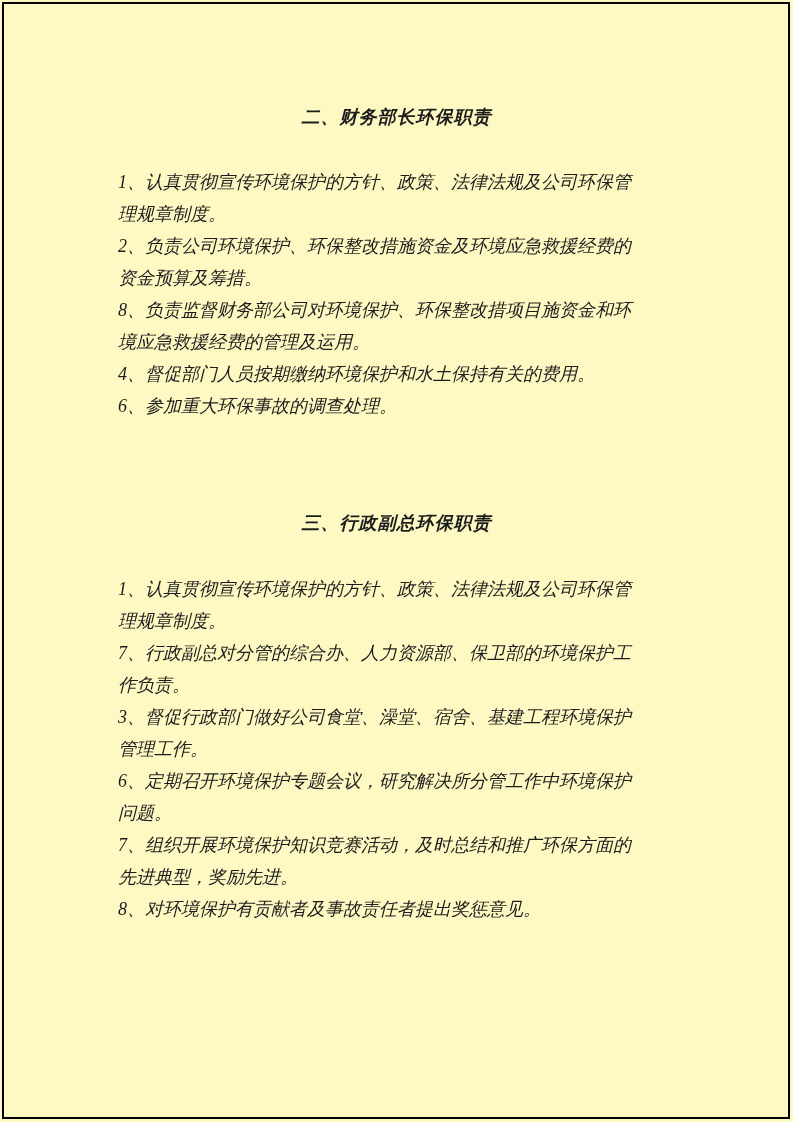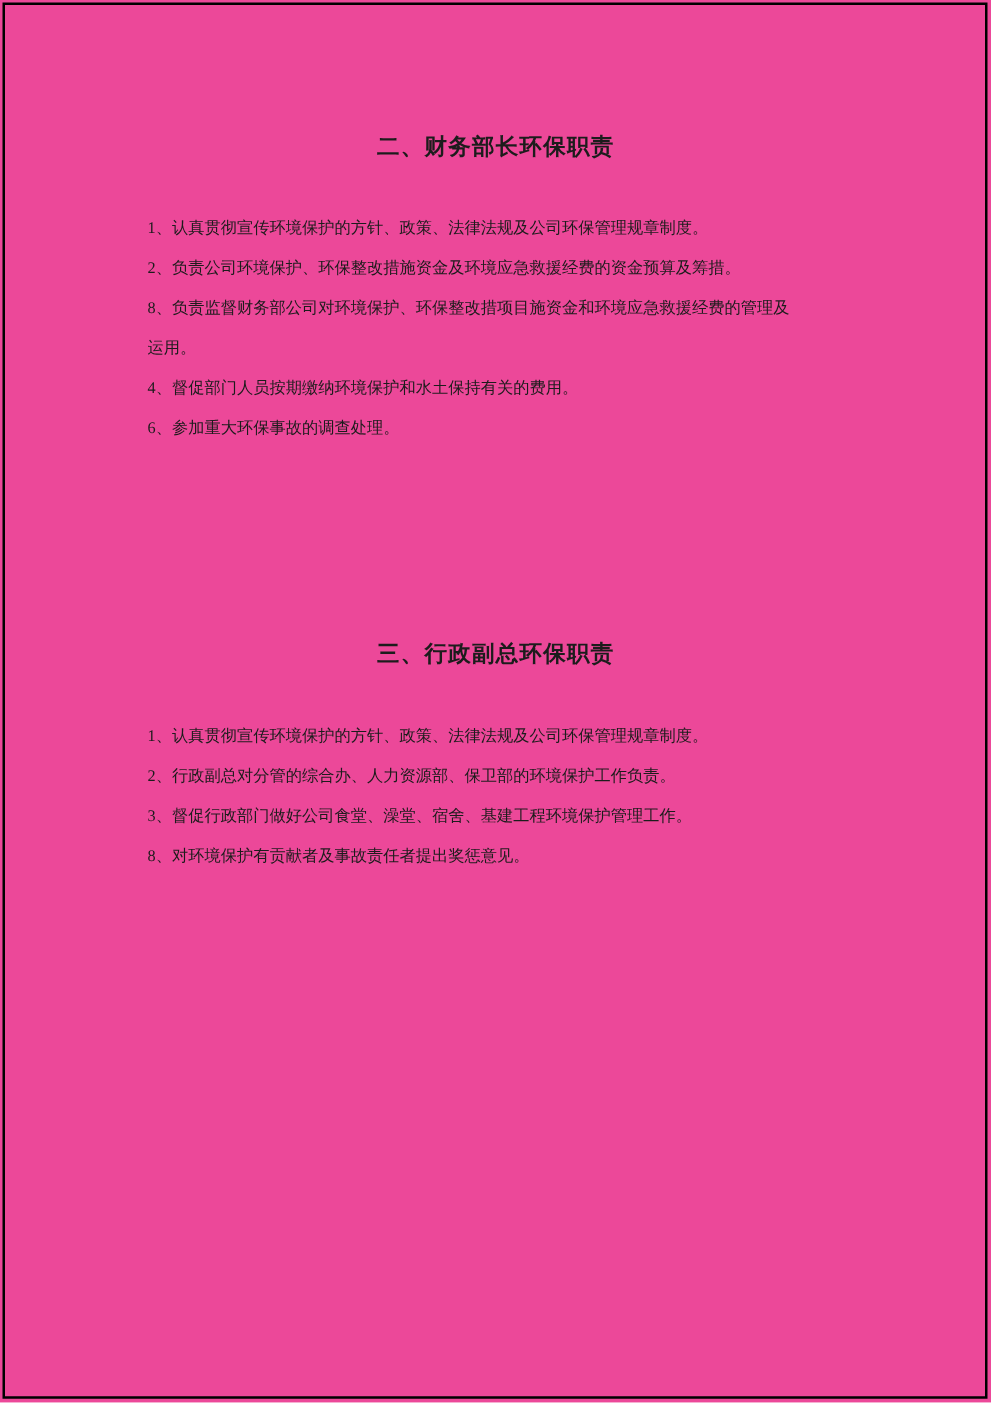--- a/index.html
+++ b/index.html
@@ -4,24 +4,25 @@
 <style>
   html, body {
     margin: 0;
     padding: 0;
     background: #ffffff;
   }
   .page {
     position: relative;
     width: 793px;
     height: 1122px;
-    background: #ec4899;
+    background: #fef9c3;
     font-family: "Liberation Serif", "DejaVu Serif", serif;
     color: #1c1c1c;
     overflow: hidden;
+    font-style: italic;
   }
   .page-border {
     position: absolute;
     left: 2px;
     top: 2px;
     right: 3px;
     bottom: 3px;
     border: 2px solid #000000;
     pointer-events: none;
   }
@@ -36,21 +37,21 @@
     line-height: 24px;
     color: #1c1c1c;
     white-space: nowrap;
   }
   .heading-1 { top: 105px; }
   .heading-2 { top: 511px; text-align: center; }
   .doc-body {
     position: absolute;
     left: 118px;
     width: 522px;
-    font-size: 13px;
+    font-size: 18px;
     line-height: 32px;
     color: #1c1c1c;
     text-align: left;
   }
   .body-1 { top: 166px; }
   .body-2 { top: 573px; }
   .doc-item {
     margin: 0;
     padding: 0;
     word-break: break-all;
@@ -69,17 +70,19 @@
       <p class="doc-item">2、负责公司环境保护、环保整改措施资金及环境应急救援经费的资金预算及筹措。</p>
       <p class="doc-item">8、负责监督财务部公司对环境保护、环保整改措项目施资金和环境应急救援经费的管理及运用。</p>
       <p class="doc-item">4、督促部门人员按期缴纳环境保护和水土保持有关的费用。</p>
       <p class="doc-item">6、参加重大环保事故的调查处理。</p>
     </div>
 
   <div class="doc-heading heading-2">三、行政副总环保职责</div>
 
   <div class="doc-body body-2">
       <p class="doc-item">1、认真贯彻宣传环境保护的方针、政策、法律法规及公司环保管理规章制度。</p>
-      <p class="doc-item">2、行政副总对分管的综合办、人力资源部、保卫部的环境保护工作负责。</p>
+      <p class="doc-item">7、行政副总对分管的综合办、人力资源部、保卫部的环境保护工作负责。</p>
       <p class="doc-item">3、督促行政部门做好公司食堂、澡堂、宿舍、基建工程环境保护管理工作。</p>
+      <p class="doc-item">6、定期召开环境保护专题会议，研究解决所分管工作中环境保护问题。</p>
+      <p class="doc-item">7、组织开展环境保护知识竞赛活动，及时总结和推广环保方面的先进典型，奖励先进。</p>
       <p class="doc-item">8、对环境保护有贡献者及事故责任者提出奖惩意见。</p>
     </div>
 </div>
 
 </body></html>

